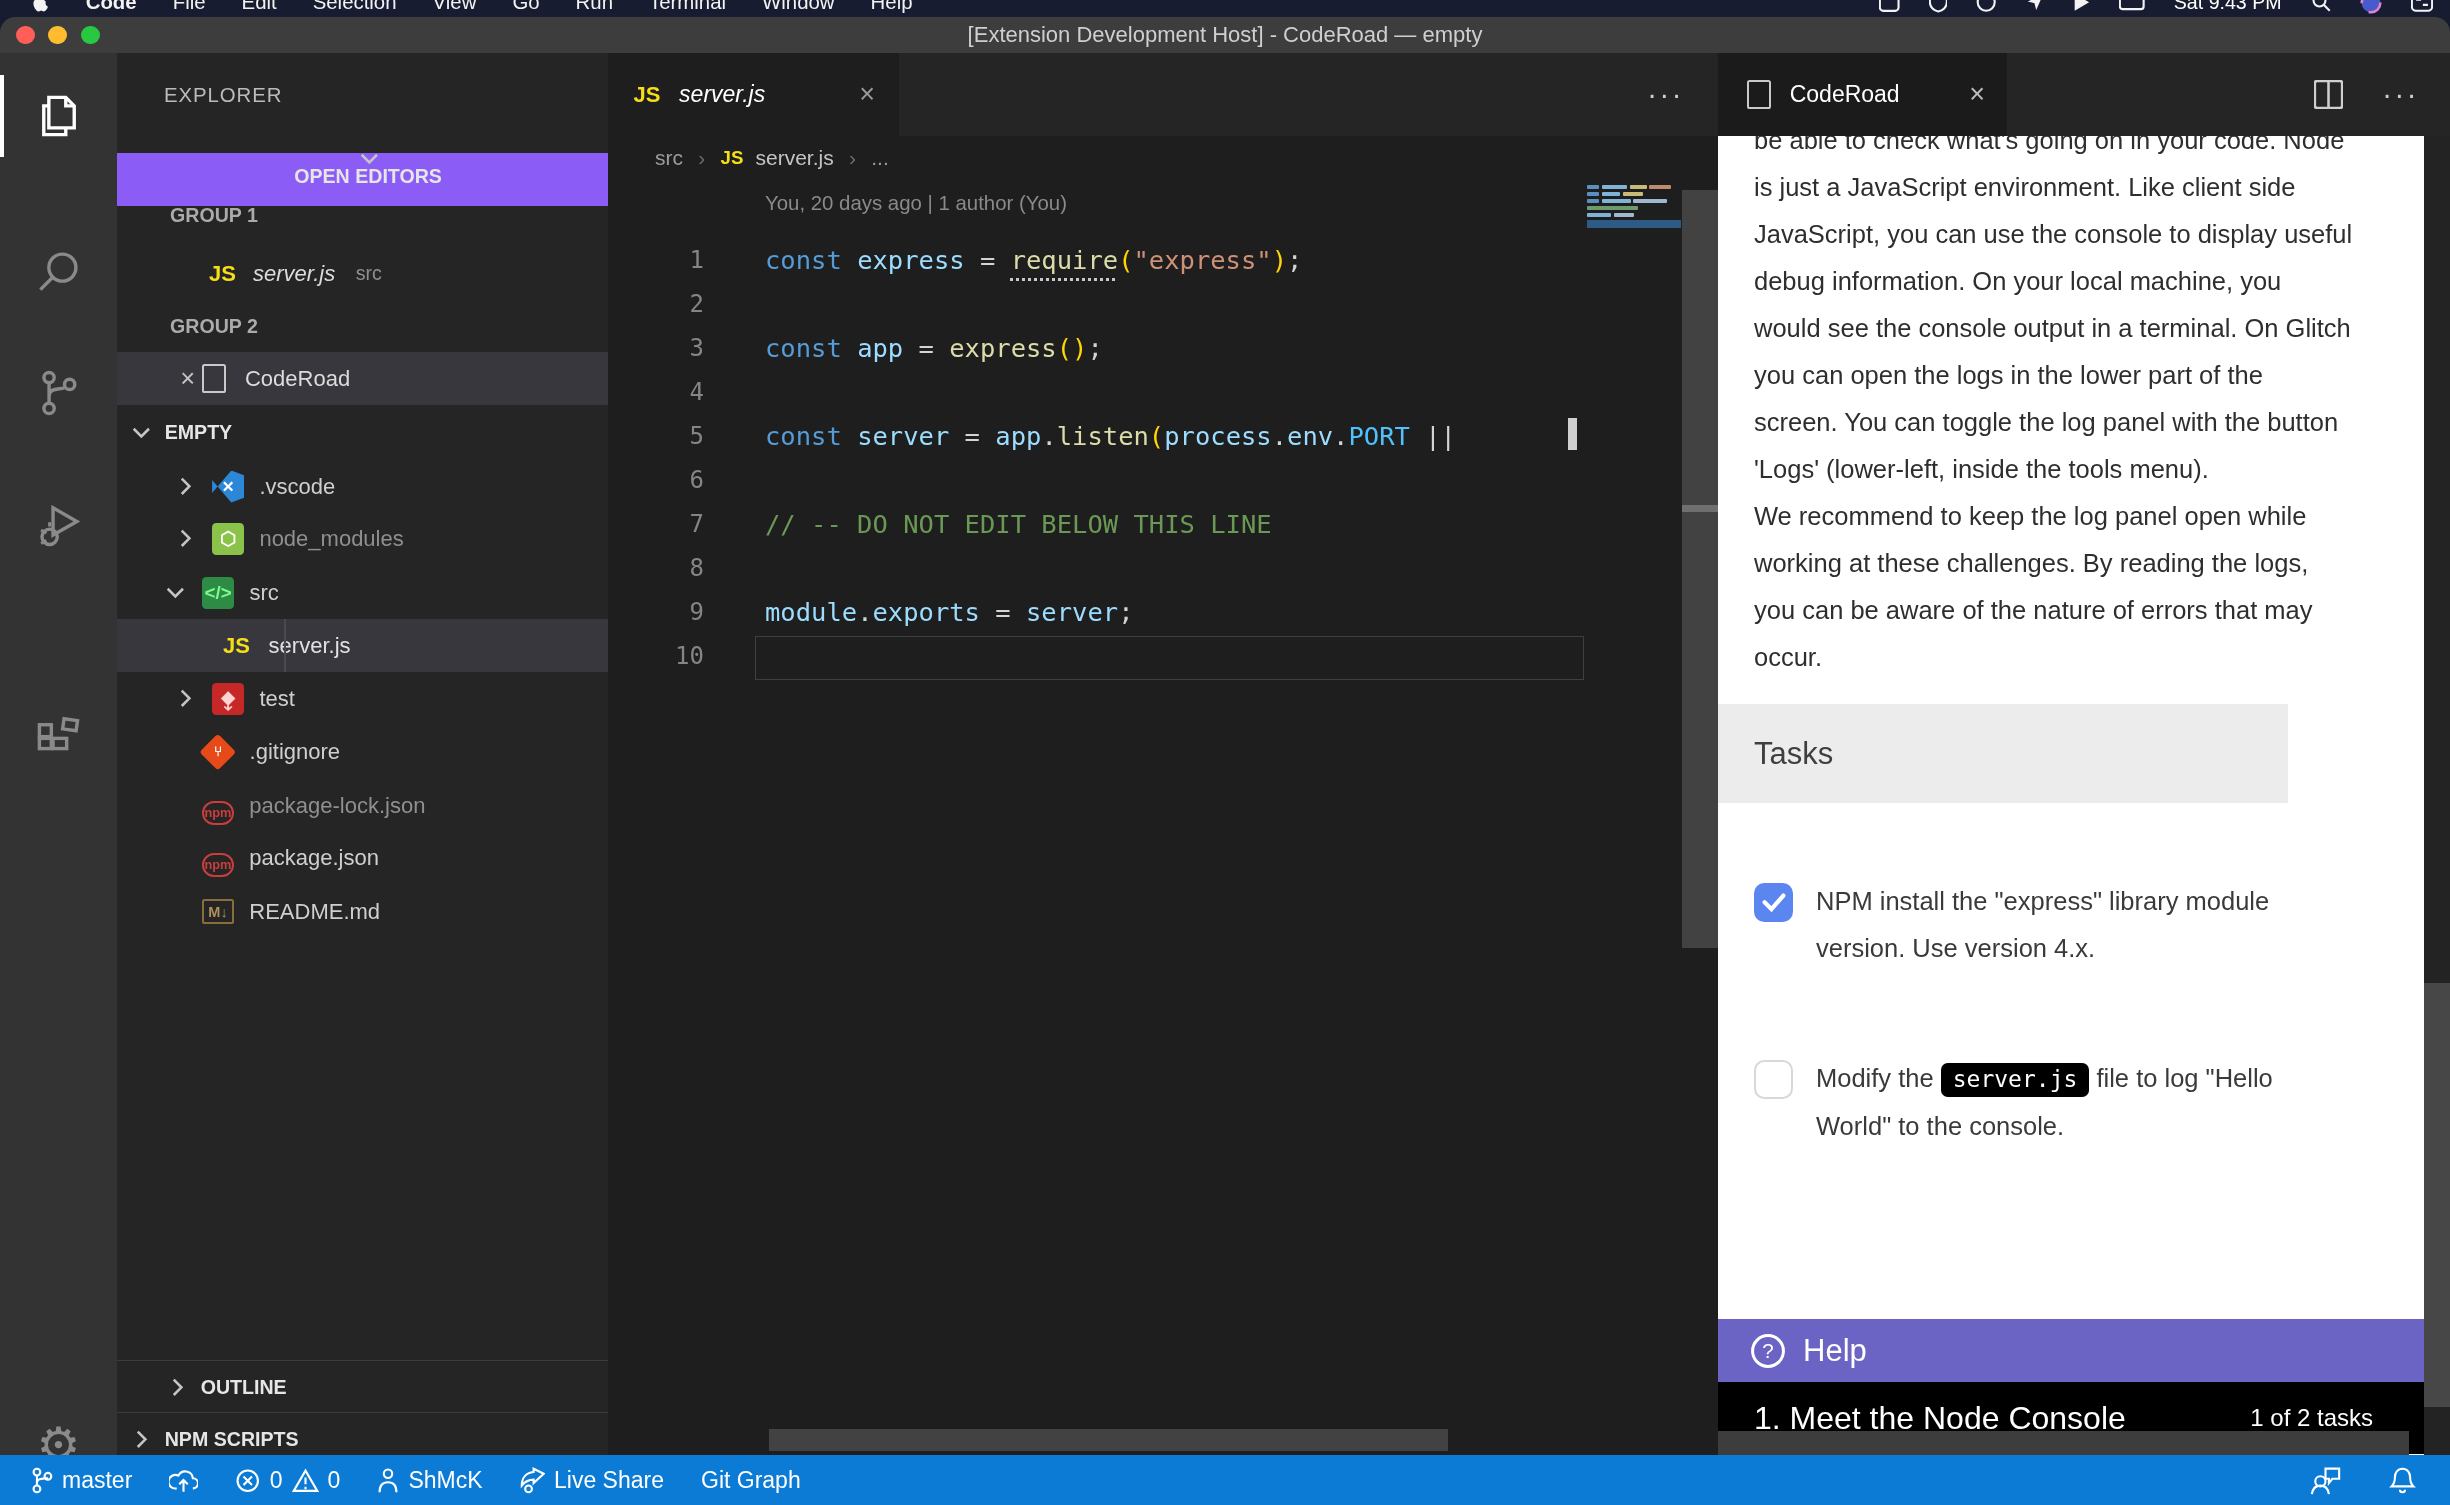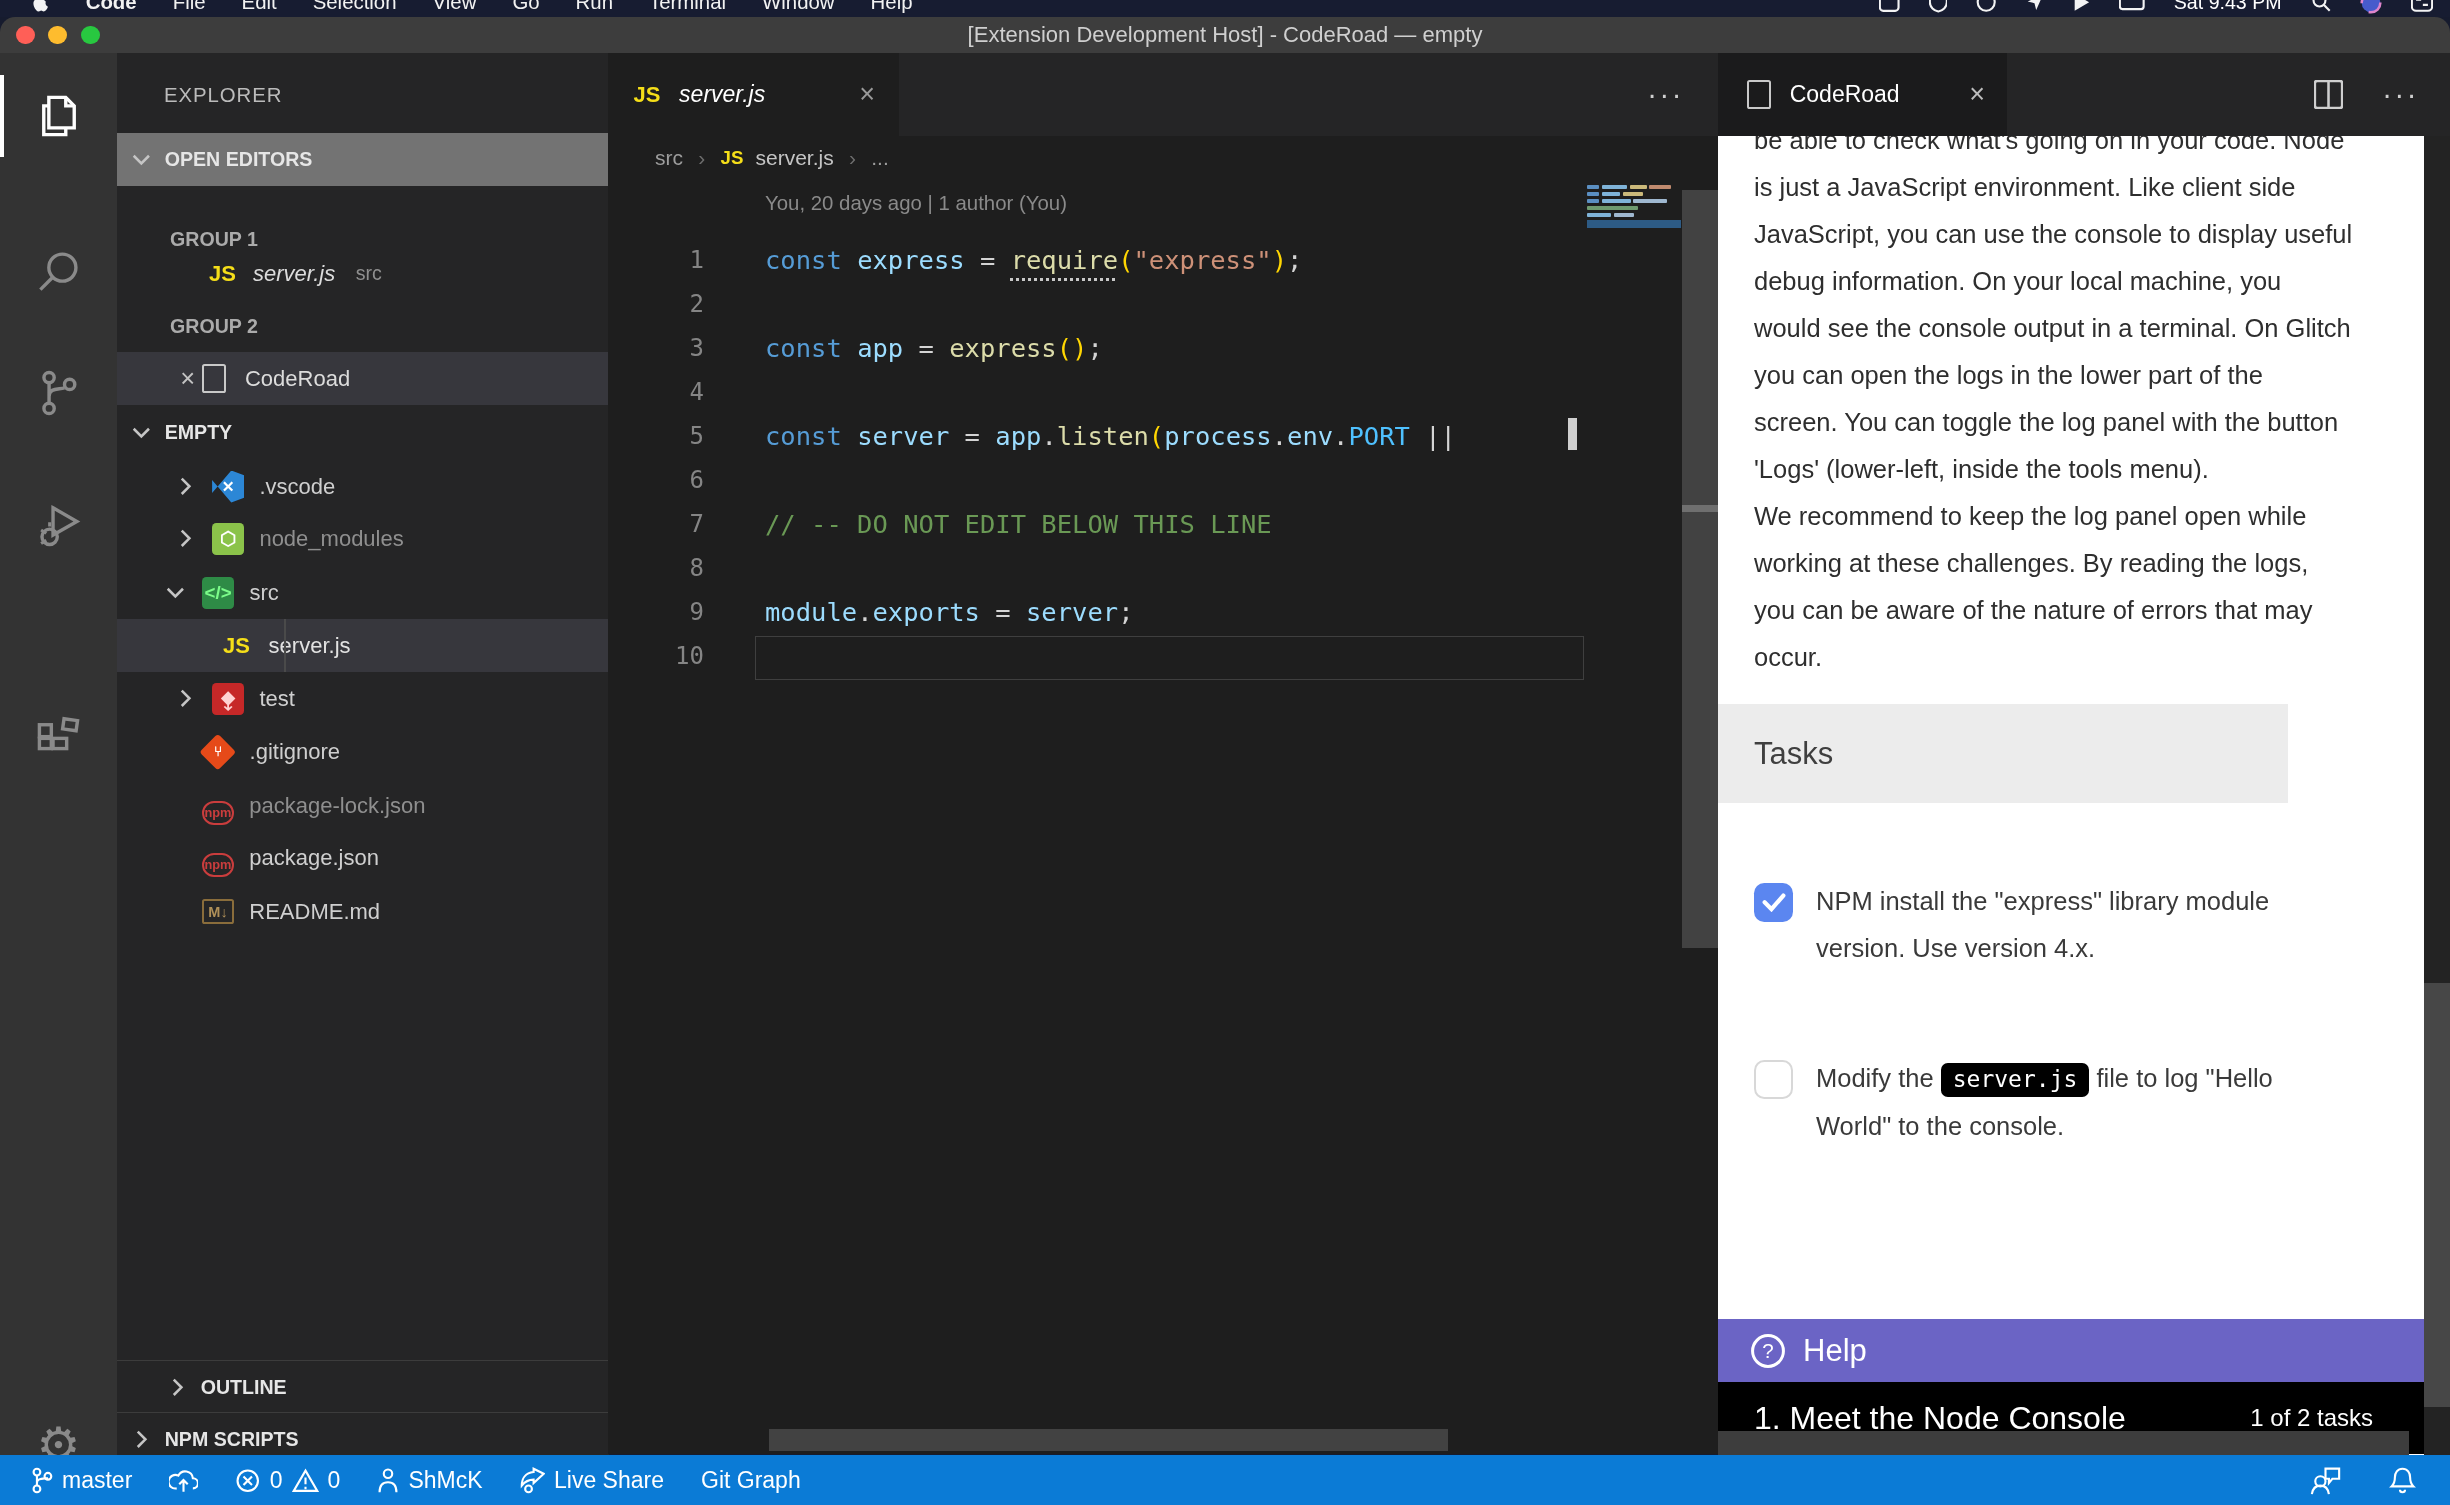--- a/index.html
+++ b/index.html
@@ -227,30 +227,30 @@
           <rect x="20" y="38" width="16" height="12" fill="none" stroke="currentColor" stroke-width="4"></rect>
           <rect x="32" y="16" width="16" height="12" fill="none" stroke="currentColor" stroke-width="4" transform="rotate(8 40 22)"></rect>
         </svg>
     </div>
     <div class="ab-item" style="top:1351px; font-size:49px;">⚙</div>
   </div>
 
   <div class="abs" id="sidebar">
     <div class="sb-title">EXPLORER</div>
 
-    <div class="sb-row" style="top:80px; background:#737373;">
+    <div class="sb-row" style="top:100px; background:#8b5cf6;flex-direction:column;">
       <span class="chev">
           <svg width="18.7" height="12" viewBox="0 0 22 14">
             <path d="M2 2l9 9 9-9" fill="none" stroke="#c5c5c5" stroke-width="3"></path>
           </svg>
         </span>
       <span class="sb-head" style="margin-left:10.2px;">OPEN EDITORS</span>
     </div>
 
-    <div class="sb-row sb-group" style="top:160px;text-align:center;">
+    <div class="sb-row sb-group" style="top:136px;text-align:center;">
         <span>GROUP 1</span>
       </div>
 
     <div class="sb-row" style="top:194px; padding-left:92px;">
       <span class="js-letters">JS</span>
       <span class="ital" style="margin-left:17px; color:#dcdcdc;">server.js</span>
       <span class="suffix">src</span>
     </div>
 
     <div class="sb-row sb-group" style="top:247px;">

